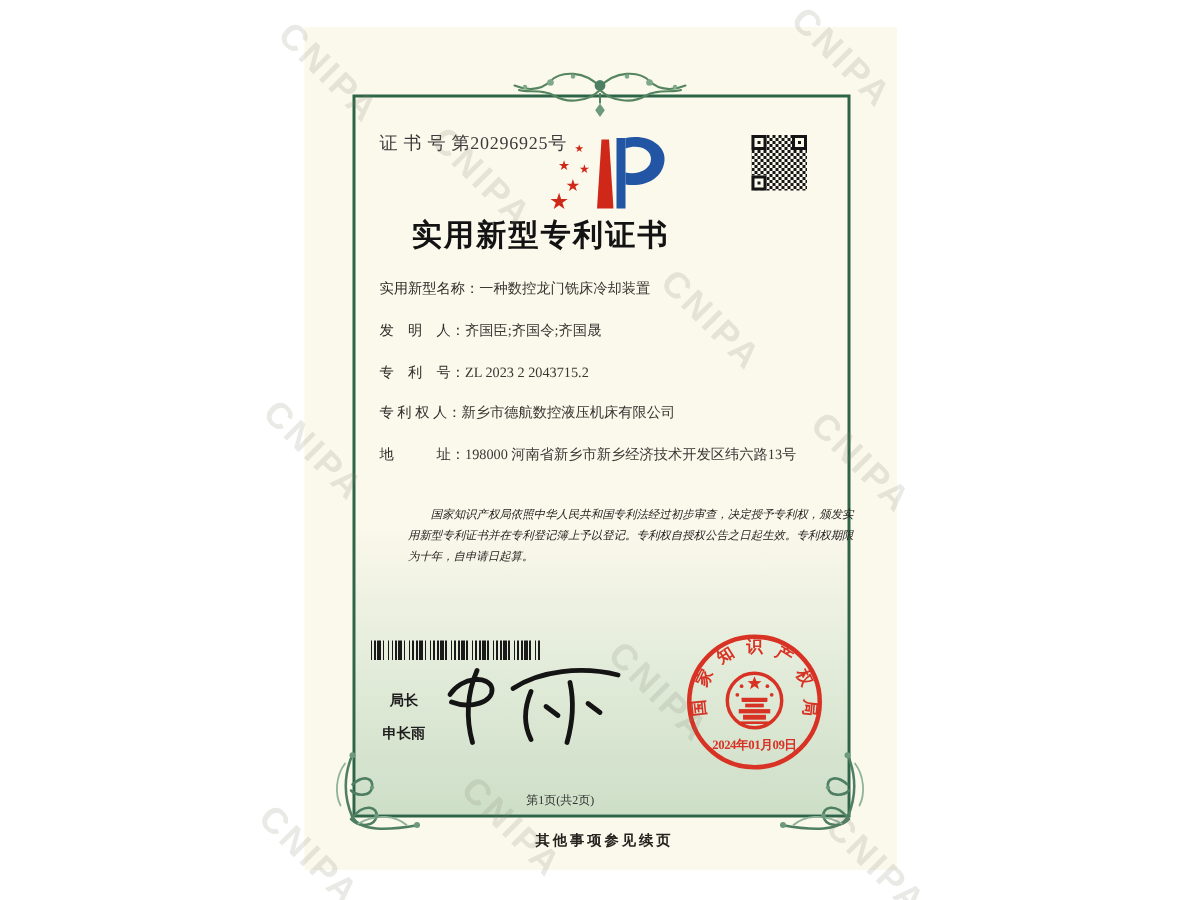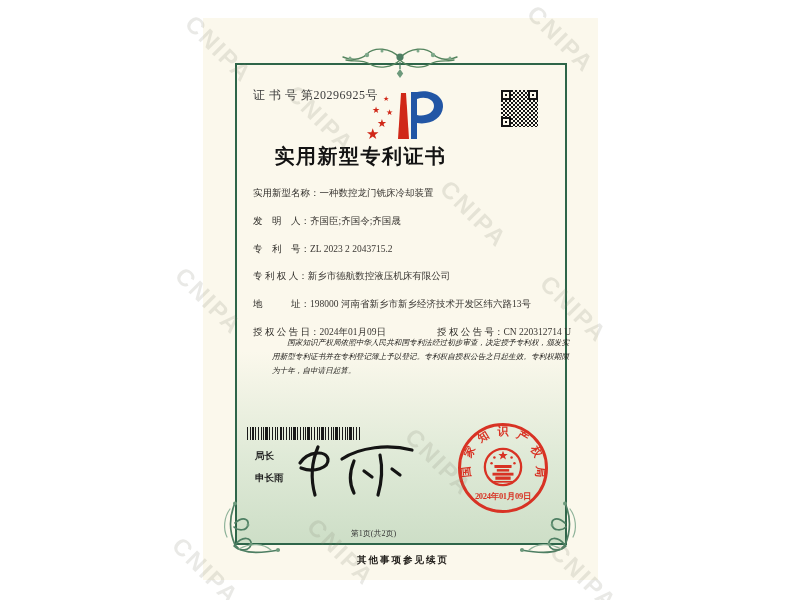--- a/index.html
+++ b/index.html
@@ -36,22 +36,22 @@
   .paras p{margin:0;text-indent:2em;}
   
   .barcode{position:absolute;left:247px;top:427px;width:114px;height:13px;
     background:repeating-linear-gradient(90deg,
       #191919 0 1px,transparent 1px 2.5px,
       #191919 2.5px 3.5px,transparent 3.5px 4.5px,
       #191919 4.5px 7px,transparent 7px 8px,
       #191919 8px 9px,transparent 9px 11.5px,
       #191919 11.5px 12.5px,transparent 12.5px 14px);}
   
-  .director{position:absolute;left:255px;top:450px;font-family:"Liberation Sans","DejaVu Sans",sans-serif;
-            font-weight:600;font-size:9.5px;color:#1e1e1e;}
+  .director{position:absolute;left:255px;top:461px;font-family:"Liberation Sans","DejaVu Sans",sans-serif;
+            font-weight:600;font-size:9.5px;color:#1e1e1e;text-align:center;}
   .director .name{margin-top:9px;}
   .sig{position:absolute;left:288px;top:437px;width:130px;height:64px;}
   
   .seal{position:absolute;left:457px;top:422px;width:92px;height:92px;opacity:.95;}
   .seal .ring{position:absolute;left:1px;top:1px;width:84px;height:84px;border:3px solid #d8291b;border-radius:50%;}
   .seal .arcchar{position:absolute;left:46px;top:46px;font-size:11px;font-weight:bold;color:#d8291b;}
   .seal .emblem{position:absolute;left:25px;top:24px;width:42px;height:42px;}
   .seal .sdate{position:absolute;left:0;top:69px;width:92px;text-align:center;font-size:8.5px;
                font-weight:bold;color:#d8291b;letter-spacing:-.3px;}
   
@@ -157,21 +157,20 @@
   </div>
 
   <div class="title">实用新型专利证书</div>
 
   <div class="fields">
       <div class="frow"><span class="flabel">实用新型名称：</span><span class="fvalue">一种数控龙门铣床冷却装置</span></div>
       <div class="frow"><span class="flabel">发　明　人：</span><span class="fvalue">齐国臣;齐国令;齐国晟</span></div>
       <div class="frow"><span class="flabel">专　利　号：</span><span class="fvalue">ZL 2023 2 2043715.2</span></div>
       <div class="frow"><span class="flabel">专 利 权 人：</span><span class="fvalue">新乡市德航数控液压机床有限公司</span></div>
       <div class="frow"><span class="flabel">地　　　址：</span><span class="fvalue">198000 河南省新乡市新乡经济技术开发区纬六路13号</span></div>
-      <div class="frow"><span class="flabel">授 权 公 告 日：</span><span class="fvalue">2024年01月09日</span><span class="fpair2"><span class="flabel">授 权 公 告 号：</span><span class="fvalue">CN 220312714 U</span></span></div>
     </div>
 
   <div class="paras">
       <p>国家知识产权局依照中华人民共和国专利法经过初步审查，决定授予专利权，颁发实用新型专利证书并在专利登记簿上予以登记。专利权自授权公告之日起生效。专利权期限为十年，自申请日起算。</p>
     </div>
 
   <div class="barcode"></div>
 
   <div class="director">
     <div>局长</div>

